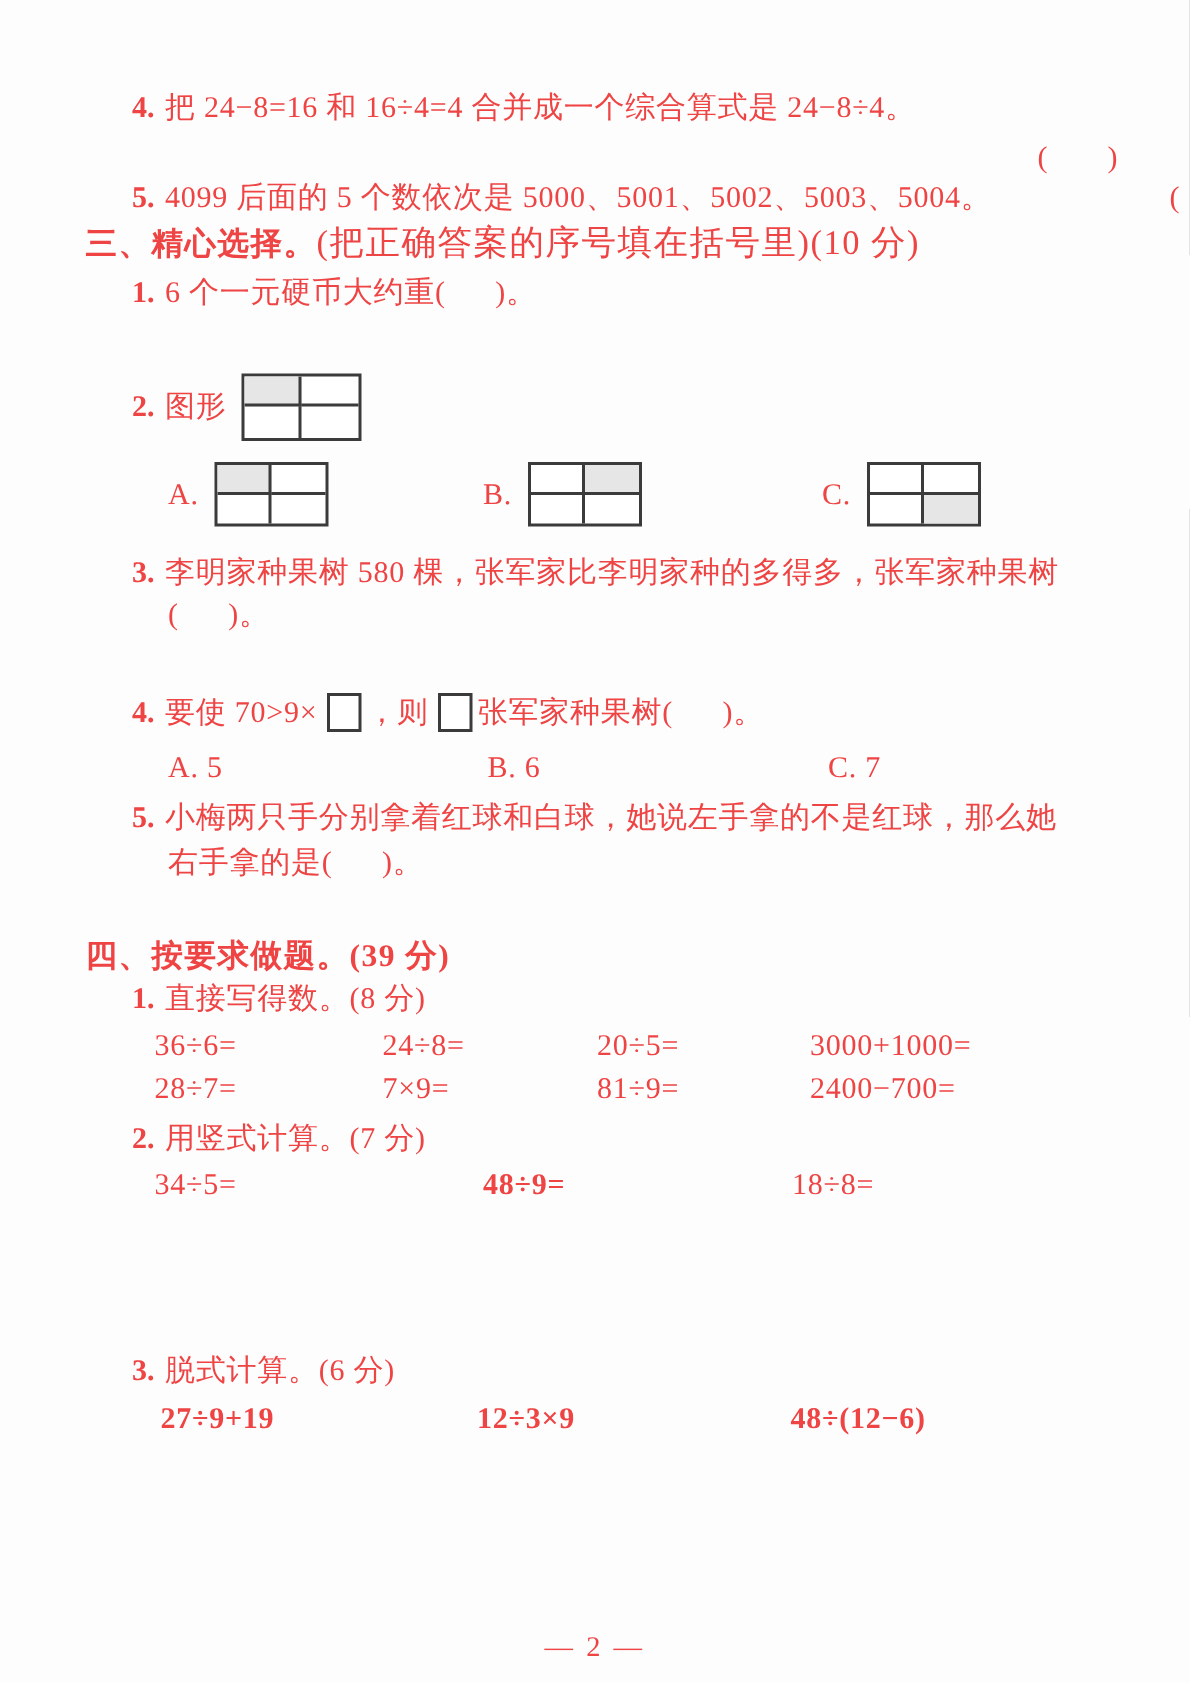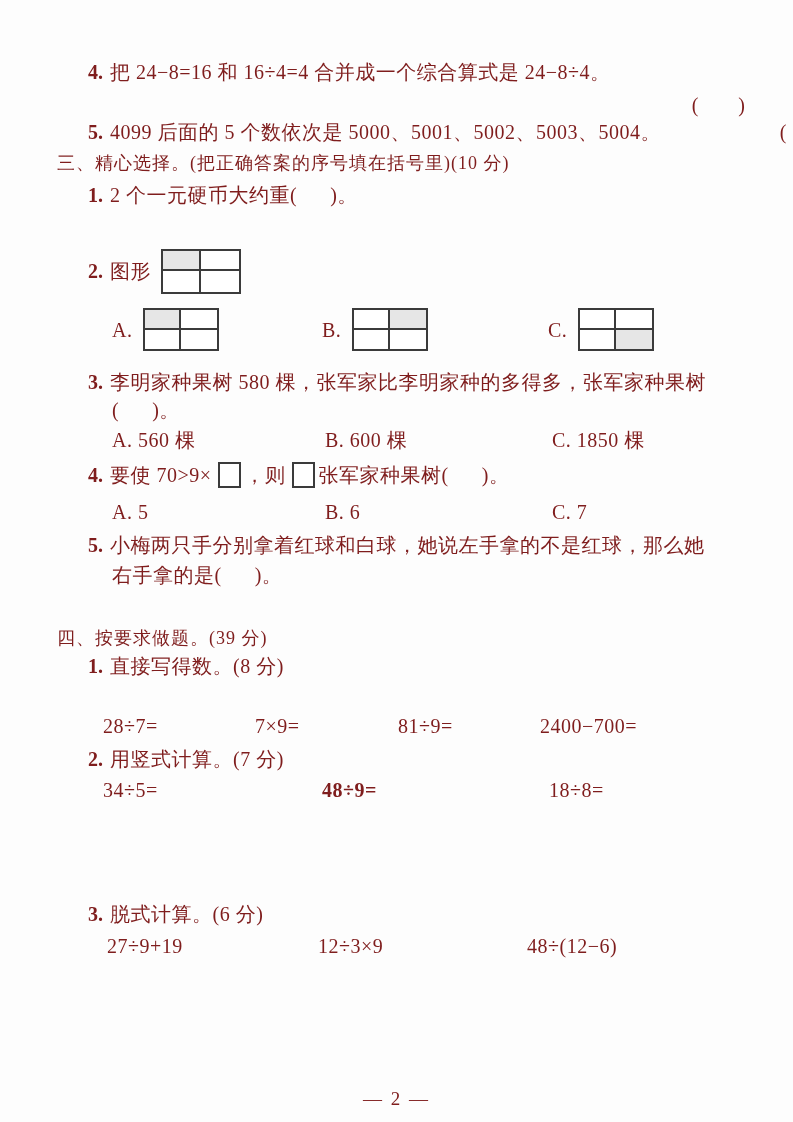--- a/index.html
+++ b/index.html
@@ -1,30 +1,30 @@
 <!DOCTYPE html>
 <html><head>
 <meta charset="utf-8">
 <style>
   html,body{margin:0;padding:0;background:#cfcfcf;}
   .page{
     position:relative;width:793px;height:1122px;margin:0 auto;
-    background:#fdfdfd;color:#7f1d1d;
+    background:#fdfdfd;color:#ef4444;
     font-family:"Liberation Serif","DejaVu Serif",serif;
     font-size:20px;line-height:24px;overflow:hidden;
   }
   .row{position:absolute;left:0;width:100%;}
   .t{white-space:pre-wrap;letter-spacing:0.5px;}
   .qnum{font-weight:bold;padding-right:7px;white-space:pre;}
-  .sec-title{font-weight:normal;font-size:18px;letter-spacing:1px;white-space:pre-wrap;}
-  .sec-note{font-size:18px;letter-spacing:1px;white-space:pre-wrap;}
+  .sec-title{font-weight:bold;font-size:21px;letter-spacing:1px;white-space:pre-wrap;}
+  .sec-note{font-size:23px;letter-spacing:1px;white-space:pre-wrap;}
   .abs{position:absolute;top:0;white-space:pre-wrap;}
   .col-a{left:112px;} .col-b{left:325px;} .col-c{left:552px;}
   .eq1{left:103px;} .eq2{left:255px;} .eq3{left:398px;} .eq4{left:540px;}
-  .ec1{left:103px;} .ec2{left:322px;font-weight:bold;} .ec3{left:528px;margin-left:21px;}
+  .ec1{left:103px;} .ec2{left:322px;font-weight:bold;} .ec3{left:528px;}
   .tc1{left:107px;} .tc2{left:318px;} .tc3{left:527px;}
   .flexrow{display:flex;align-items:center;}
   .sgrid{
     display:inline-grid;grid-template-columns:1fr 1fr;grid-template-rows:1fr 1fr;
     border:2.5px solid #3b3b3b;background:#fff;box-sizing:border-box;flex:none;
   }
   .sgrid-lg{width:80px;height:45px;margin:0 10px;}
   .sgrid-sm{width:76px;height:43px;margin-left:11px;}
   .sgrid .gc{border-right:2.5px solid #3b3b3b;border-bottom:2.5px solid #3b3b3b;}
   .sgrid .gc:nth-child(2){border-right:none;}
@@ -46,46 +46,41 @@
   <div class="row" style="top:60px;left:88px;"><span class="qnum">4.</span><span class="t">把 24−8=16 和 16÷4=4 合并成一个综合算式是 24−8÷4。</span></div>
 
   <div class="row" style="top:93px;height:24px;">
       <span class="bracket-right">(        )</span>
     </div>
 
   <div class="row" style="top:120px;left:88px;height:24px;"><span class="qnum">5.</span><span class="t">4099 后面的 5 个数依次是 5000、5001、5002、5003、5004。</span><span class="bracket-right">(        )</span></div>
 
   <div class="row" style="top:150px;left:57px;"><span class="sec-title">三、精心选择。</span><span class="sec-note">(把正确答案的序号填在括号里)(10 分)</span></div>
 
-  <div class="row" style="top:183px;left:88px;"><span class="qnum">1.</span><span class="t">2 个一元硬币大约重(      )。</span></div>
+  <div class="row" style="top:183px;left:88px;"><span class="qnum">1.</span><span class="t">6 个一元硬币大约重(      )。</span></div>
 
   <div class="row flexrow" style="top:246px;left:88px;height:50px;width:660px;">
       <span class="qnum">2.</span>
       <span class="t">图形</span>
       <span class="sgrid sgrid-lg" data-shaded="tl">
         <span class="gc"></span>
         <span class="gc"></span>
         <span class="gc"></span>
         <span class="gc"></span>
       </span>
     </div>
 
   <div class="row" style="top:309px;height:46px;">
       <span class="abs col-a flexrow" style="top:-1px;"><span class="t">A.</span><span class="sgrid sgrid-sm" data-shaded="tl"><span class="gc"></span><span class="gc"></span><span class="gc"></span><span class="gc"></span></span></span>
       <span class="abs flexrow" style="left:322px;top:-1px;"><span class="t">B.</span><span class="sgrid sgrid-sm" data-shaded="tr"><span class="gc"></span><span class="gc"></span><span class="gc"></span><span class="gc"></span></span></span>
       <span class="abs flexrow" style="left:548px;top:-1px;"><span class="t">C.</span><span class="sgrid sgrid-sm" data-shaded="br"><span class="gc"></span><span class="gc"></span><span class="gc"></span><span class="gc"></span></span></span>
     </div>
 
   <div class="row" style="top:370px;left:88px;"><span class="qnum">3.</span><span class="t">李明家种果树 580 棵，张军家比李明家种的多得多，张军家种果树</span></div>
   <div class="row" style="top:398px;left:112px;"><span class="t">(      )。</span></div>
-  <div class="row" style="top:428px;height:24px;">
-      <span class="abs col-a t">A. 560 棵</span>
-      <span class="abs col-b t">B. 600 棵</span>
-      <span class="abs col-c t">C. 1850 棵</span>
-    </div>
 
   <div class="row flexrow" style="top:459px;left:88px;height:32px;width:660px;">
       <span class="qnum">4.</span>
       <span class="t">要使 70&gt;9×</span>
       <span class="sqbox"></span>
       <span class="t">，则</span>
       <span class="sqbox"></span>
       <span class="t">张军家种果树(      )。</span>
     </div>
   <div class="row" style="top:500px;height:24px;">
@@ -93,36 +88,42 @@
       <span class="abs col-b t">B. 6</span>
       <span class="abs col-c t">C. 7</span>
     </div>
 
   <div class="row" style="top:533px;left:88px;"><span class="qnum">5.</span><span class="t">小梅两只手分别拿着红球和白球，她说左手拿的不是红球，那么她</span></div>
   <div class="row" style="top:563px;left:112px;"><span class="t">右手拿的是(      )。</span></div>
 
   <div class="row" style="top:625px;left:57px;"><span class="sec-title">四、按要求做题。(39 分)</span></div>
 
   <div class="row" style="top:654px;left:88px;"><span class="qnum">1.</span><span class="t">直接写得数。(8 分)</span></div>
+  <div class="row" style="top:685px;height:24px;">
+      <span class="abs eq1 t">36÷6=</span>
+      <span class="abs eq2 t">24÷8=</span>
+      <span class="abs eq3 t">20÷5=</span>
+      <span class="abs eq4 t">3000+1000=</span>
+    </div>
   <div class="row" style="top:714px;height:24px;">
       <span class="abs eq1 t">28÷7=</span>
       <span class="abs eq2 t">7×9=</span>
       <span class="abs eq3 t">81÷9=</span>
       <span class="abs eq4 t">2400−700=</span>
     </div>
 
   <div class="row" style="top:747px;left:88px;"><span class="qnum">2.</span><span class="t">用竖式计算。(7 分)</span></div>
   <div class="row" style="top:778px;height:24px;">
       <span class="abs ec1 t">34÷5=</span>
       <span class="abs ec2 t">48÷9=</span>
       <span class="abs ec3 t">18÷8=</span>
     </div>
 
   <div class="row" style="top:902px;left:88px;"><span class="qnum">3.</span><span class="t">脱式计算。(6 分)</span></div>
-  <div class="row" style="top:934px;height:24px;">
+  <div class="row" style="top:934px;height:24px;font-weight:bold;">
       <span class="abs tc1 t">27÷9+19</span>
       <span class="abs tc2 t">12÷3×9</span>
       <span class="abs tc3 t">48÷(12−6)</span>
     </div>
 
   <div class="row pagenum" style="top:1087px;">— 2 —</div>
 
 </div>
 
 </body></html>

